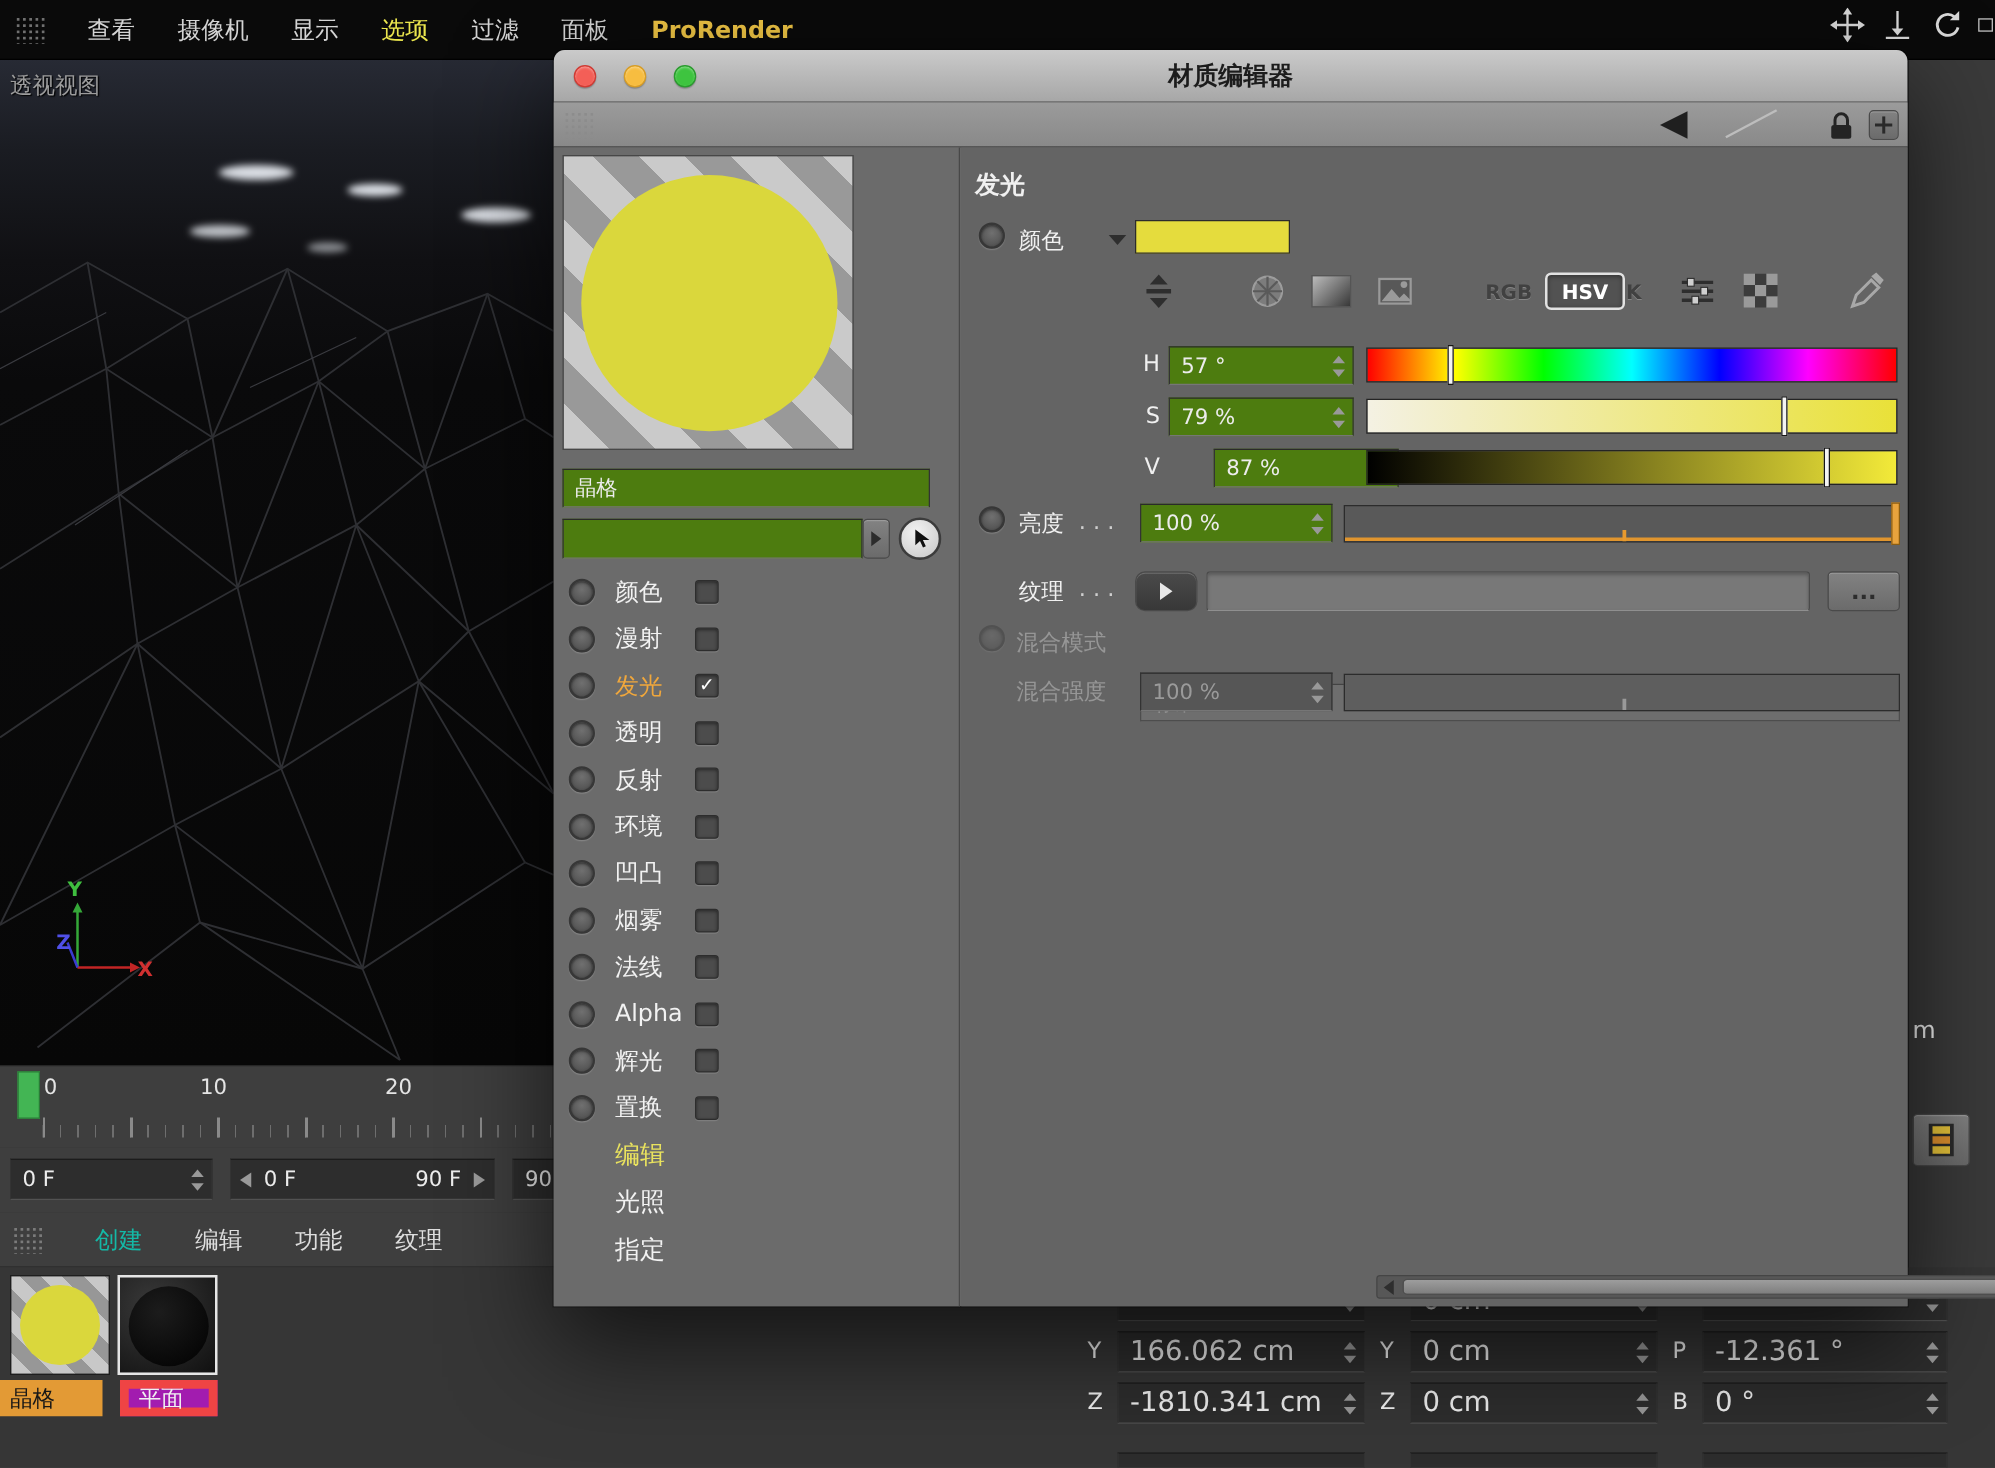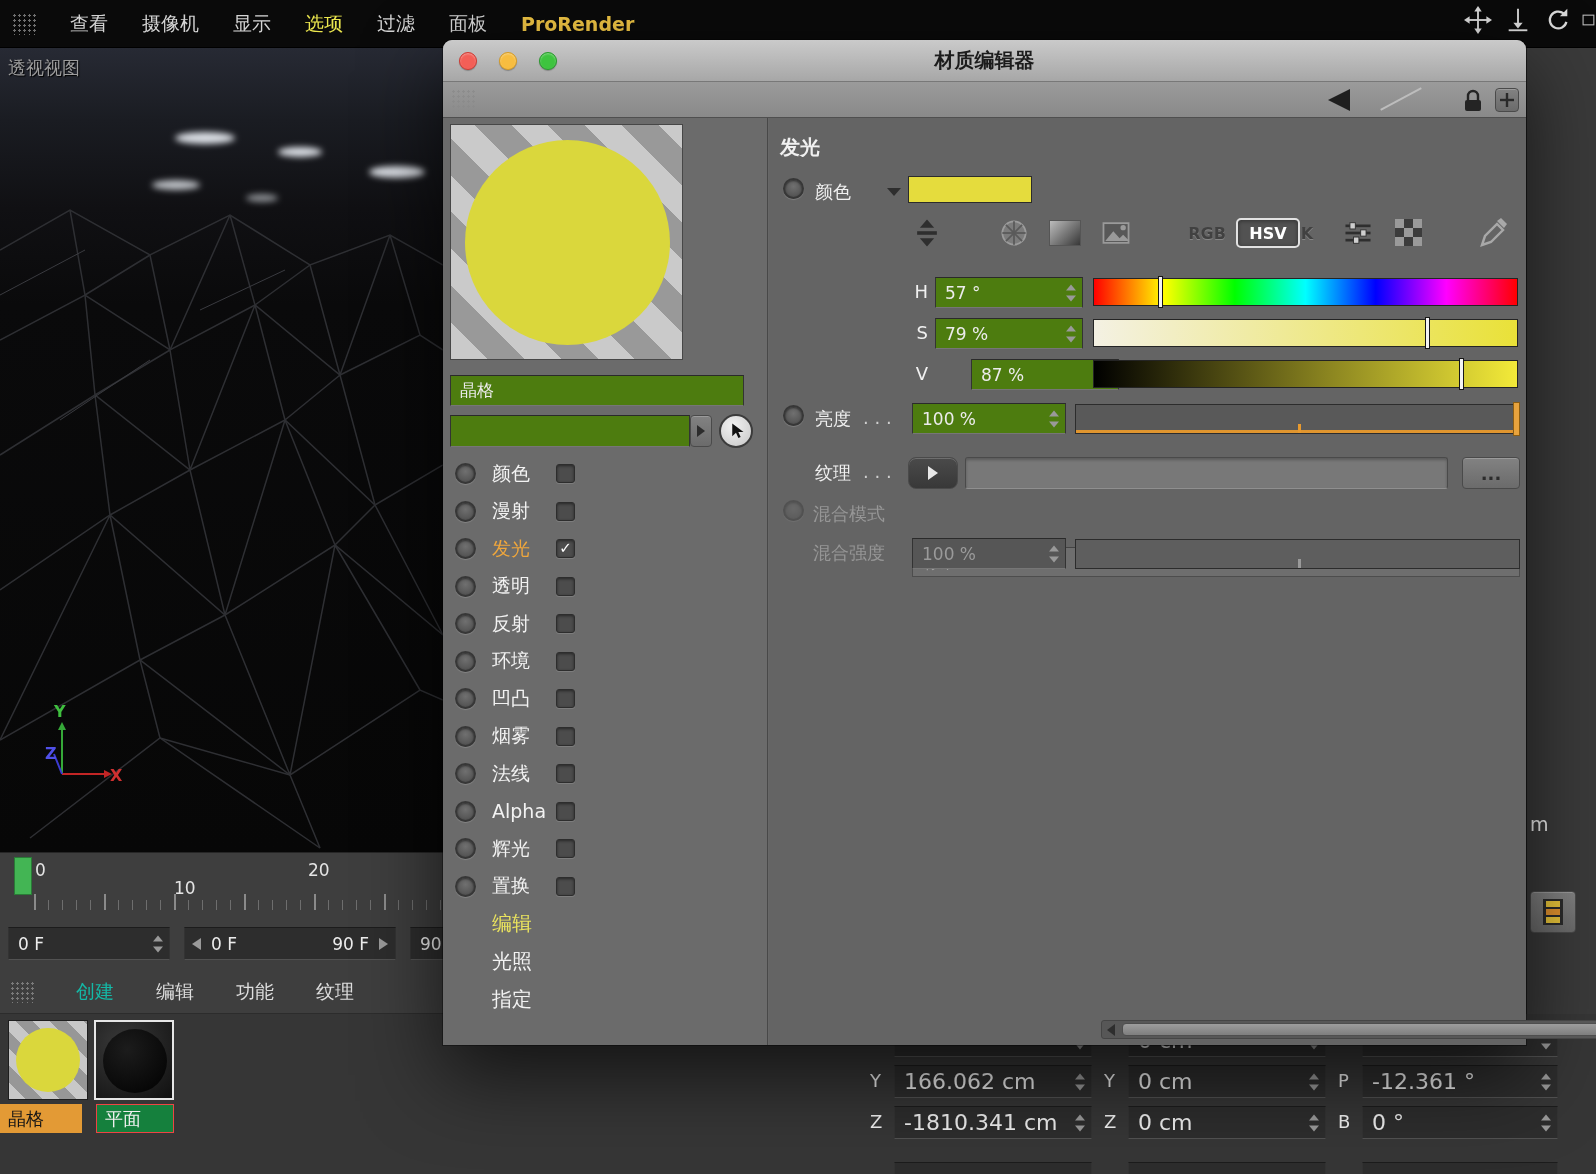--- a/index.html
+++ b/index.html
@@ -188,21 +188,21 @@
       <span class="axis-lbl" style="left:5px;top:44px;color:#5050e8;">Z</span>
       <span class="axis-lbl" style="left:70px;top:66px;color:#d03030;">X</span>
     </div>
   </div>
 
   <div id="timeline">
     <div id="tl-ticks-minor"></div>
     <div id="tl-ticks-major"></div>
     <div id="playhead"></div>
     <span class="tl-num" style="left:35px;">0</span>
-    <span class="tl-num" style="left:174px;margin-top:18px;">10</span>
+    <span class="tl-num" style="left:160px;">10</span>
     <span class="tl-num" style="left:308px;">20</span>
   </div>
 
   <div id="fields-row">
     <div class="ifield dark" style="left:8px;top:9px;width:162px;height:33px;">
       <span>0 F</span>
       <span class="arrows">
           <i class="u"></i>
           <i class="d"></i>
         </span>
@@ -229,21 +229,21 @@
   <div id="bottom-strip">
 
     <div class="thumb" style="left:8px;top:6px;background:repeating-linear-gradient(45deg,#c8c8c8 0 12px,#979797 12px 24px);">
       <div class="ball" style="background:#dad73c;"></div>
     </div>
     <div class="mat-label" style="left:0;top:90px;width:82px;background:#e39a35;color:#161616;">晶格</div>
 
     <div class="thumb" style="left:94px;top:6px;background:radial-gradient(circle at 35% 30%,#3a3a3a,#101010);border:2px solid #e6e6e6;">
       <div class="ball" style="background:radial-gradient(circle at 38% 32%,#1c1c1c,#000);"></div>
     </div>
-    <div class="mat-label" style="left:96px;top:90px;width:78px;background:#15803d;border:1px solid #ef4444;color:#f0f0f0;">平面</div>
+    <div class="mat-label" style="left:96px;top:90px;width:78px;background:#a21caf;border:7px solid #ef4444;color:#f0f0f0;">平面</div>
 
     <span class="lbl" style="left:870px;top:14px;">X</span>
     <div class="ifield dark cfield" style="left:894px;top:10px;width:198px;height:33px;">
       <span></span>
       <span class="arrows">
           <i class="u"></i>
           <i class="d"></i>
         </span>
     </div>
     <span class="lbl" style="left:1104px;top:14px;">X</span>

